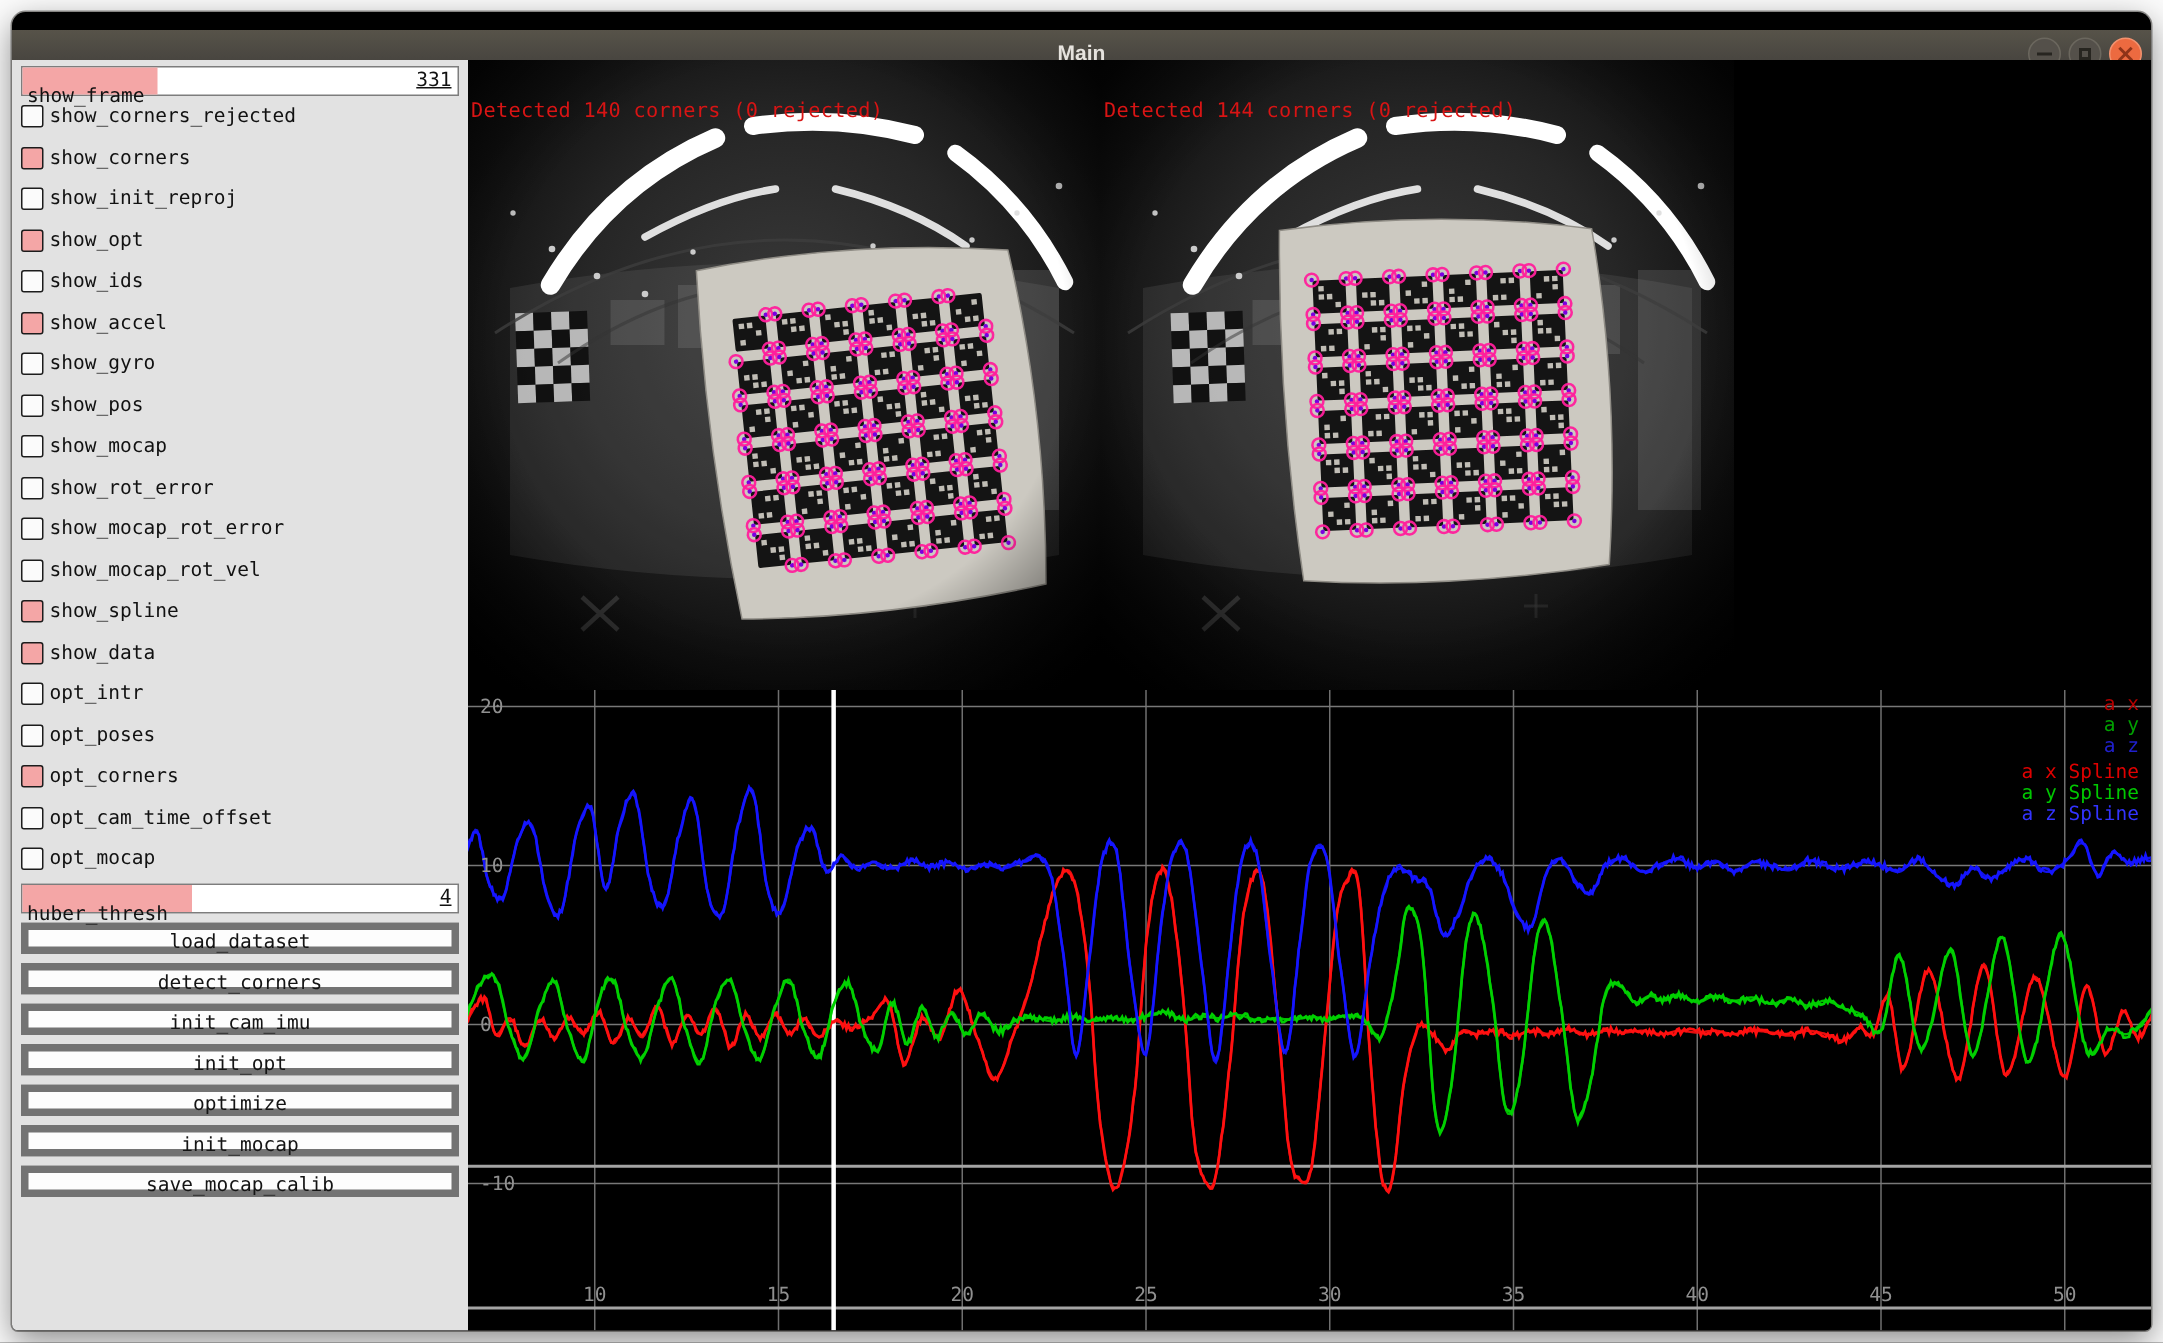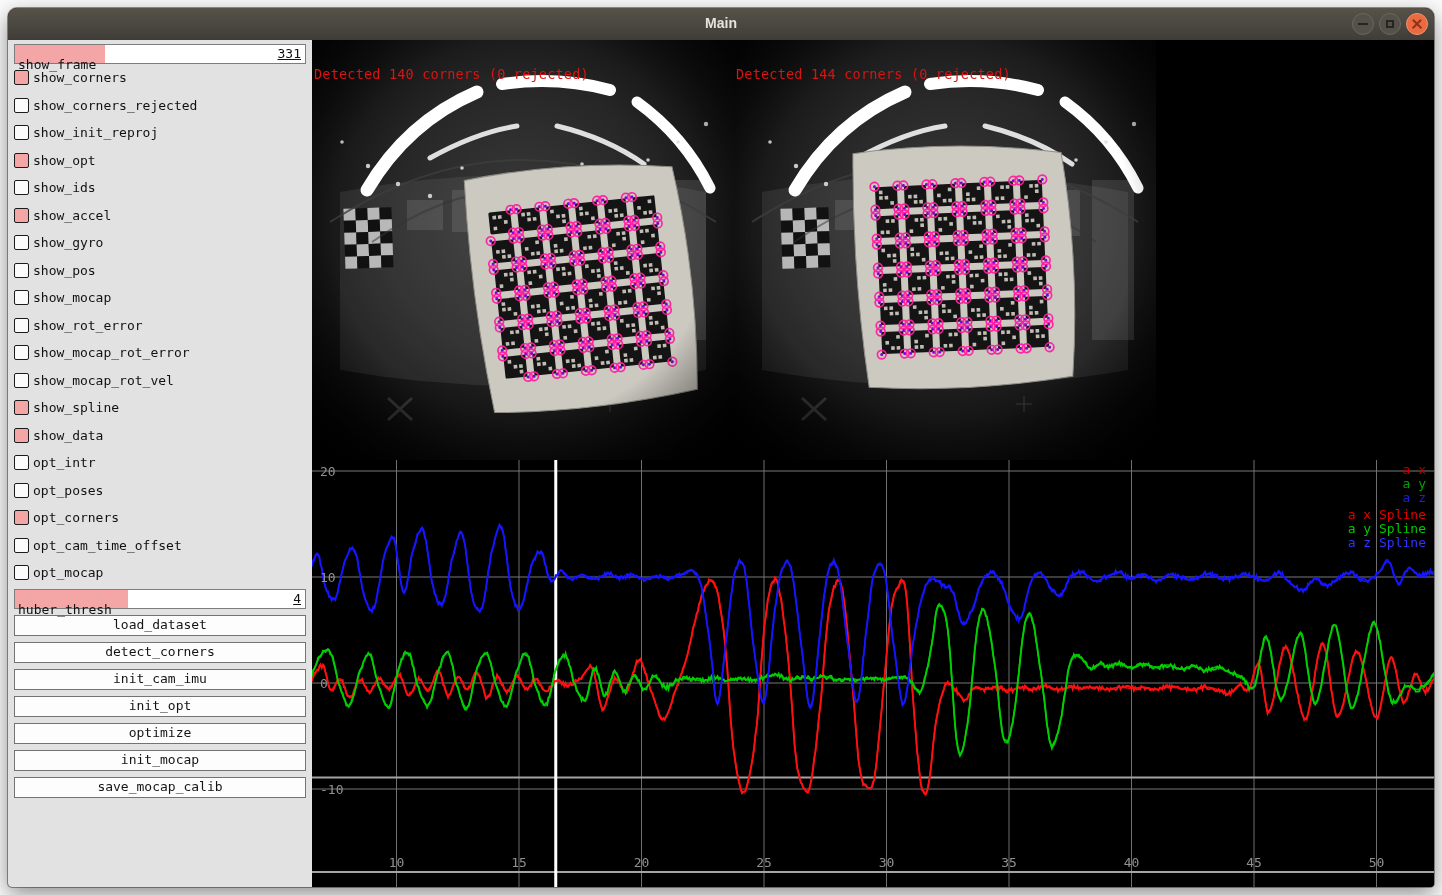--- a/index.html
+++ b/index.html
@@ -1,21 +1,21 @@
 <!DOCTYPE html>
 <html><head>
 <meta charset="utf-8">
 <style>
   html,body{margin:0;padding:0;background:#fbfbfb;width:1442px;height:895px;overflow:hidden;
     font-family:"DejaVu Sans Mono","Liberation Mono",monospace;}
   #window{position:absolute;left:8px;top:8px;width:1426px;height:879px;background:#000;
     border-radius:9px 9px 4px 4px;overflow:hidden;
     box-shadow:0 0 0 1px rgba(60,58,54,.55), 0 7px 22px rgba(0,0,0,.45);}
   
-  #titlebar{position:absolute;left:0;top:0;width:100%;height:32px;
+  #titlebar{position:absolute;left:0;top:12px;width:100%;height:32px;
     background:linear-gradient(#575349,#4a4741 55%,#403d38);border-bottom:1px solid #2c2a27;}
   #title{position:absolute;left:0;top:0;width:100%;text-align:center;line-height:31px;
     color:#e6e3de;font-family:"Liberation Sans",sans-serif;font-size:14px;font-weight:bold;}
   #controls{position:absolute;right:6px;top:5px;display:flex;gap:5px;}
   .wbtn{width:22px;height:22px;border-radius:50%;border:1px solid #6b675e;background:#54504a;
     padding:0;cursor:default;position:relative;box-sizing:border-box;}
   .wbtn .glyph{position:absolute;left:0;top:0;width:100%;height:100%;}
   .g-min::after{content:"";position:absolute;left:5px;top:9px;width:10px;height:2px;background:#272520;}
   .g-max::after{content:"";position:absolute;left:6px;top:6px;width:8px;height:8px;border:2px solid #272520;box-sizing:border-box;}
   .wbtn.close{background:#ec6a40;border-color:#f2926f;}
@@ -26,21 +26,21 @@
     box-sizing:border-box;padding-top:4px;font-size:13px;color:#111;}
   .srow{position:relative;height:20px;margin:0 6px;background:#fff;border:1px solid #7d7d7d;box-sizing:border-box;}
   .srow .fill{position:absolute;left:0;top:0;bottom:0;background:#f4a6a6;}
   .srow .slabel{position:absolute;left:3px;top:11px;line-height:18px;}
   .srow .sval{position:absolute;right:4px;top:0;line-height:18px;text-decoration:underline;}
   .cbrow{display:flex;align-items:center;height:27.5px;padding-left:6px;}
   .cbox{width:15px;height:15px;border:1px solid #1c1c1c;background:#fbfbfb;margin-right:4px;
     box-sizing:border-box;border-radius:2px;flex:0 0 auto;}
   .cbox.checked{background:#f4a6a6;}
   .huber{margin-top:2px;text-align:right;}
-  .btn{display:block;width:292px;height:21px;margin:6px 6px 0;background:#fdfdfd;border:1px solid #737373;
+  .btn{display:block;width:292px;height:21px;margin:6px 6px 0;background:#fdfdfd;border:5px solid #737373;
     font-family:"DejaVu Sans Mono","Liberation Mono",monospace;font-size:13px;color:#141414;
     line-height:18px;text-align:center;padding:0;box-sizing:border-box;}
   
   #main{position:absolute;left:304px;top:32px;width:1122px;height:809px;background:#000;}
   .cam{position:absolute;top:0;width:422px;height:420px;margin:0;padding:0;}
   .cam svg{display:block;}
   .overlay{position:absolute;left:2px;top:26px;color:#d81414;font-size:13.5px;letter-spacing:.2px;white-space:pre;}
   #plotwrap{position:absolute;left:0;top:420px;width:1122px;height:427px;}
 </style>
 </head>
@@ -62,26 +62,26 @@
     </div>
   </div>
 
   <div id="sidebar">
       <div class="srow">
         <div class="fill" style="width:31%"></div>
         <span class="slabel">show_frame</span>
         <span class="sval">331</span>
       </div>
       <div class="cbrow">
+        <span class="cbox"></span>
+        <span class="cblabel">show_corners_rejected</span>
+      </div>
+      <div class="cbrow">
         <span class="cbox checked"></span>
         <span class="cblabel">show_corners</span>
-      </div>
-      <div class="cbrow">
-        <span class="cbox"></span>
-        <span class="cblabel">show_corners_rejected</span>
       </div>
       <div class="cbrow">
         <span class="cbox"></span>
         <span class="cblabel">show_init_reproj</span>
       </div>
       <div class="cbrow">
         <span class="cbox checked"></span>
         <span class="cblabel">show_opt</span>
       </div>
       <div class="cbrow">

